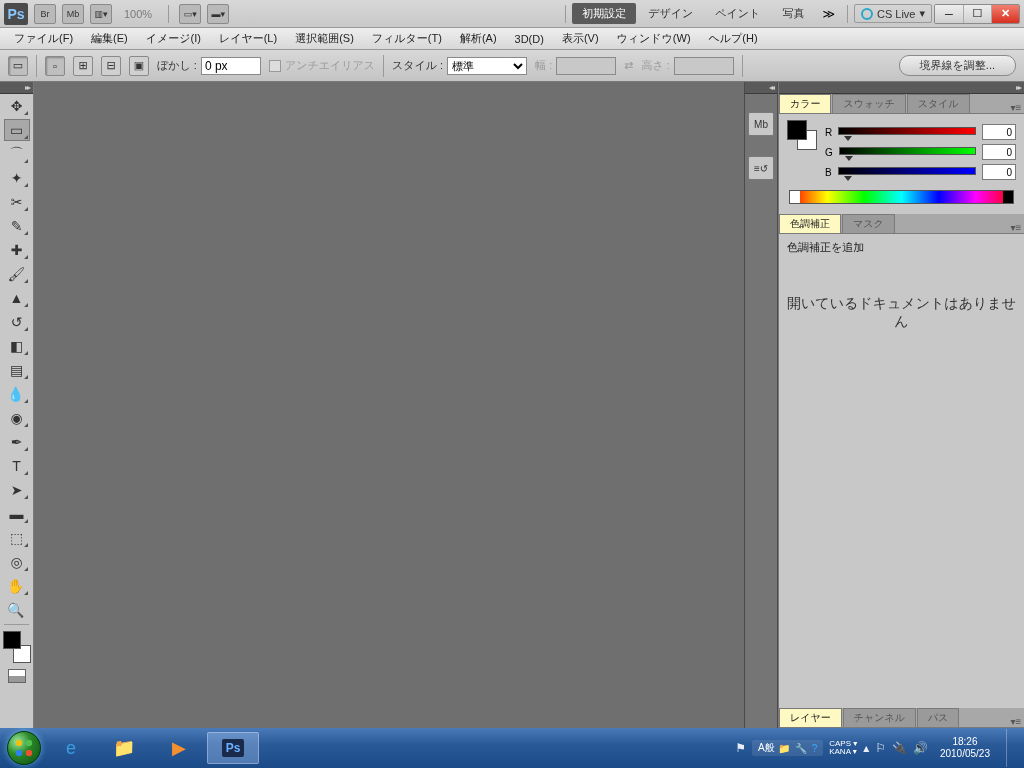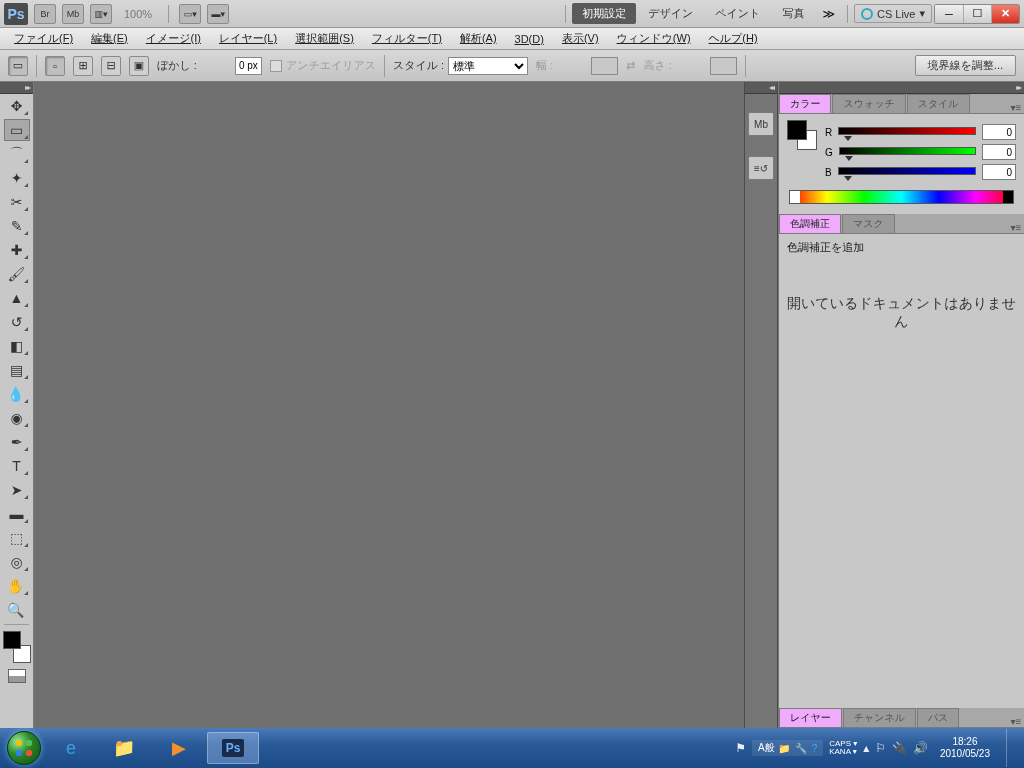--- a/index.html
+++ b/index.html
@@ -17,34 +17,34 @@
 .ws-more { font-size: 12px; padding: 0 6px; }
 .cslive { display: flex; align-items: center; gap: 4px; font-size: 11px; color: #333; border: 1px solid #9a9a9a; padding: 2px 6px; border-radius: 2px; text-align: right; }
 .cs-dot { width: 12px; height: 12px; border-radius: 50%; border: 2px solid #2aa8c8; position: relative; }
 .winbtns { display: flex; border: 1px solid #8a8a8a; border-radius: 2px; overflow: hidden; }
 .winbtns div { width: 28px; height: 18px; display: flex; align-items: center; justify-content: center; font-size: 11px; background: linear-gradient(#eee,#cfcfcf); border-left: 1px solid #aaa; }
 .winbtns div:first-child { border-left: none; }
 .winbtns .close { background: linear-gradient(#f08070,#d83020); color: #fff; font-weight: bold; }
 
 
 .menubar { height: 22px; background: linear-gradient(#eeeeee,#d8d8d8); border-bottom: 1px solid #9a9a9a; display: flex; align-items: center; padding: 0 6px; gap: 2px; }
-.menubar span { font-size: 11px; padding: 2px 8px; color: #222; cursor: default; text-decoration: underline; }
+.menubar span { font-size: 11px; padding: 2px 8px; color: #222; cursor: default; }
 
 
 .optbar { height: 32px; background: linear-gradient(#d8d8d8,#c4c4c4); border-bottom: 1px solid #7a7a7a; display: flex; align-items: center; padding: 0 8px; gap: 8px; font-size: 11px; color: #333; }
 .optbar .sep { width: 1px; height: 22px; background: #9a9a9a; }
 .tinybtn { width: 20px; height: 20px; border: 1px solid #8a8a8a; background: #d0d0d0; border-radius: 2px; display: flex; align-items: center; justify-content: center; }
 .tinybtn.sel { background: #bfbfbf; box-shadow: inset 1px 1px 2px rgba(0,0,0,0.3); }
 .optbar label { display: flex; align-items: center; gap: 4px; }
-.optbar input[type=text] { width: 27px; height: 18px; border: 1px solid #8a8a8a; font-size: 10px; padding: 0 3px; background: #fff; margin-left: 34px; }
+.optbar input[type=text] { width: 60px; height: 18px; border: 1px solid #8a8a8a; font-size: 12px; padding: 0 3px; background: #fff; }
 .optbar input.dis { background: #c8c8c8; }
 .optbar .cb { width: 12px; height: 12px; border: 1px solid #999; background: #ddd; }
 .dislabel { color: #9a9a9a; }
 .optbar select { height: 18px; border: 1px solid #8a8a8a; font-size: 11px; width: 80px; background: #fff; }
-.adjustbtn { padding: 2px 12px; border: 1px solid #8a8a8a; background: linear-gradient(#eee,#cfcfcf); border-radius: 2px; margin-left: auto; }
+.adjustbtn { padding: 2px 20px; border: 1px solid #8a8a8a; background: linear-gradient(#eee,#cfcfcf); border-radius: 10px; margin-left: auto; }
 
 
 .workspace { position: absolute; top: 82px; bottom: 40px; left: 0; right: 0; display: flex; }
 .collapse-left, .collapse-right { height: 12px; background: #5a5a5a; border-bottom: 1px solid #3a3a3a; display:flex; align-items:center; justify-content:flex-end; padding:0 4px;}
 .collapse-arrows{ color:#ccc; font-size:8px; letter-spacing:-2px;}
 .toolcol { width: 34px; background: #c8c8c8; border-right: 1px solid #7a7a7a; display: flex; flex-direction: column; }
 .toolcol .tool { width: 26px; height: 22px; margin: 1px auto; border: 1px solid transparent; display: flex; align-items: center; justify-content: center; font-size: 14px; color: #333; cursor: pointer; position: relative; }
 .toolcol .tool.sel { background: #a8a8a8; border: 1px solid #7a7a7a; }
 .toolcol .tool .c{ position:absolute; right:1px; bottom:1px; width:0;height:0; border-left:4px solid transparent; border-bottom:4px solid #555;}
 .toolsep { height: 1px; background: #9a9a9a; margin: 2px 4px; }
@@ -54,21 +54,21 @@
 .qmask { width: 18px; height: 14px; margin: 2px auto; border: 1px solid #666; background: linear-gradient(#fff 50%, #999 50%); }
 
 .canvas { flex: 1; background: #6f6f6f; }
 
 .rightcol { width: 280px; display: flex; }
 .dock { width: 34px; background: #757575; border-left: 1px solid #4a4a4a; border-right:1px solid #4a4a4a; display: flex; flex-direction: column; }
 .dock .dbtn { width: 26px; height: 24px; margin: 4px auto; background: #c8c8c8; border: 1px solid #7a7a7a; border-radius: 2px; display: flex; align-items: center; justify-content: center; font-size: 10px; color: #333; }
 .panels { flex: 1; background: #c8c8c8; border-left: 1px solid #7a7a7a; display: flex; flex-direction: column; }
 .ptabs { height: 20px; background: #a8a8a8; display: flex; align-items: flex-end; border-bottom: 1px solid #7a7a7a; }
 .ptab { padding: 2px 10px; font-size: 10px; color: #555; background: #9a9a9a; border: 1px solid #7a7a7a; border-bottom: none; margin-right: 1px; }
-.ptab.sel { background: #f0abfc; color: #222; }
+.ptab.sel { background: #fef9c3; color: #222; }
 .ptabs .menu { margin-left: auto; width: 16px; text-align: center; color: #555; font-size: 10px; }
 
 .colorpanel { padding: 6px 8px 10px; }
 .colorrow { display: flex; align-items: center; gap: 6px; margin: 4px 0; font-size: 10px; }
 .cswatch { position: relative; width: 30px; height: 30px; }
 .cswatch .b { position: absolute; right: 0; bottom: 0; width: 20px; height: 20px; background: #fff; border: 1px solid #555; }
 .cswatch .f { position: absolute; left: 0; top: 0; width: 20px; height: 20px; background: #000; border: 1px solid #555; }
 .slider { flex: 1; height: 10px; position: relative; }
 .slider .track { height: 8px; border: 1px solid #555; }
 .slider .tri { position: absolute; left: 6px; bottom: -4px; width: 0; height: 0; border-left: 4px solid transparent; border-right: 4px solid transparent; border-top: 5px solid #333; }

